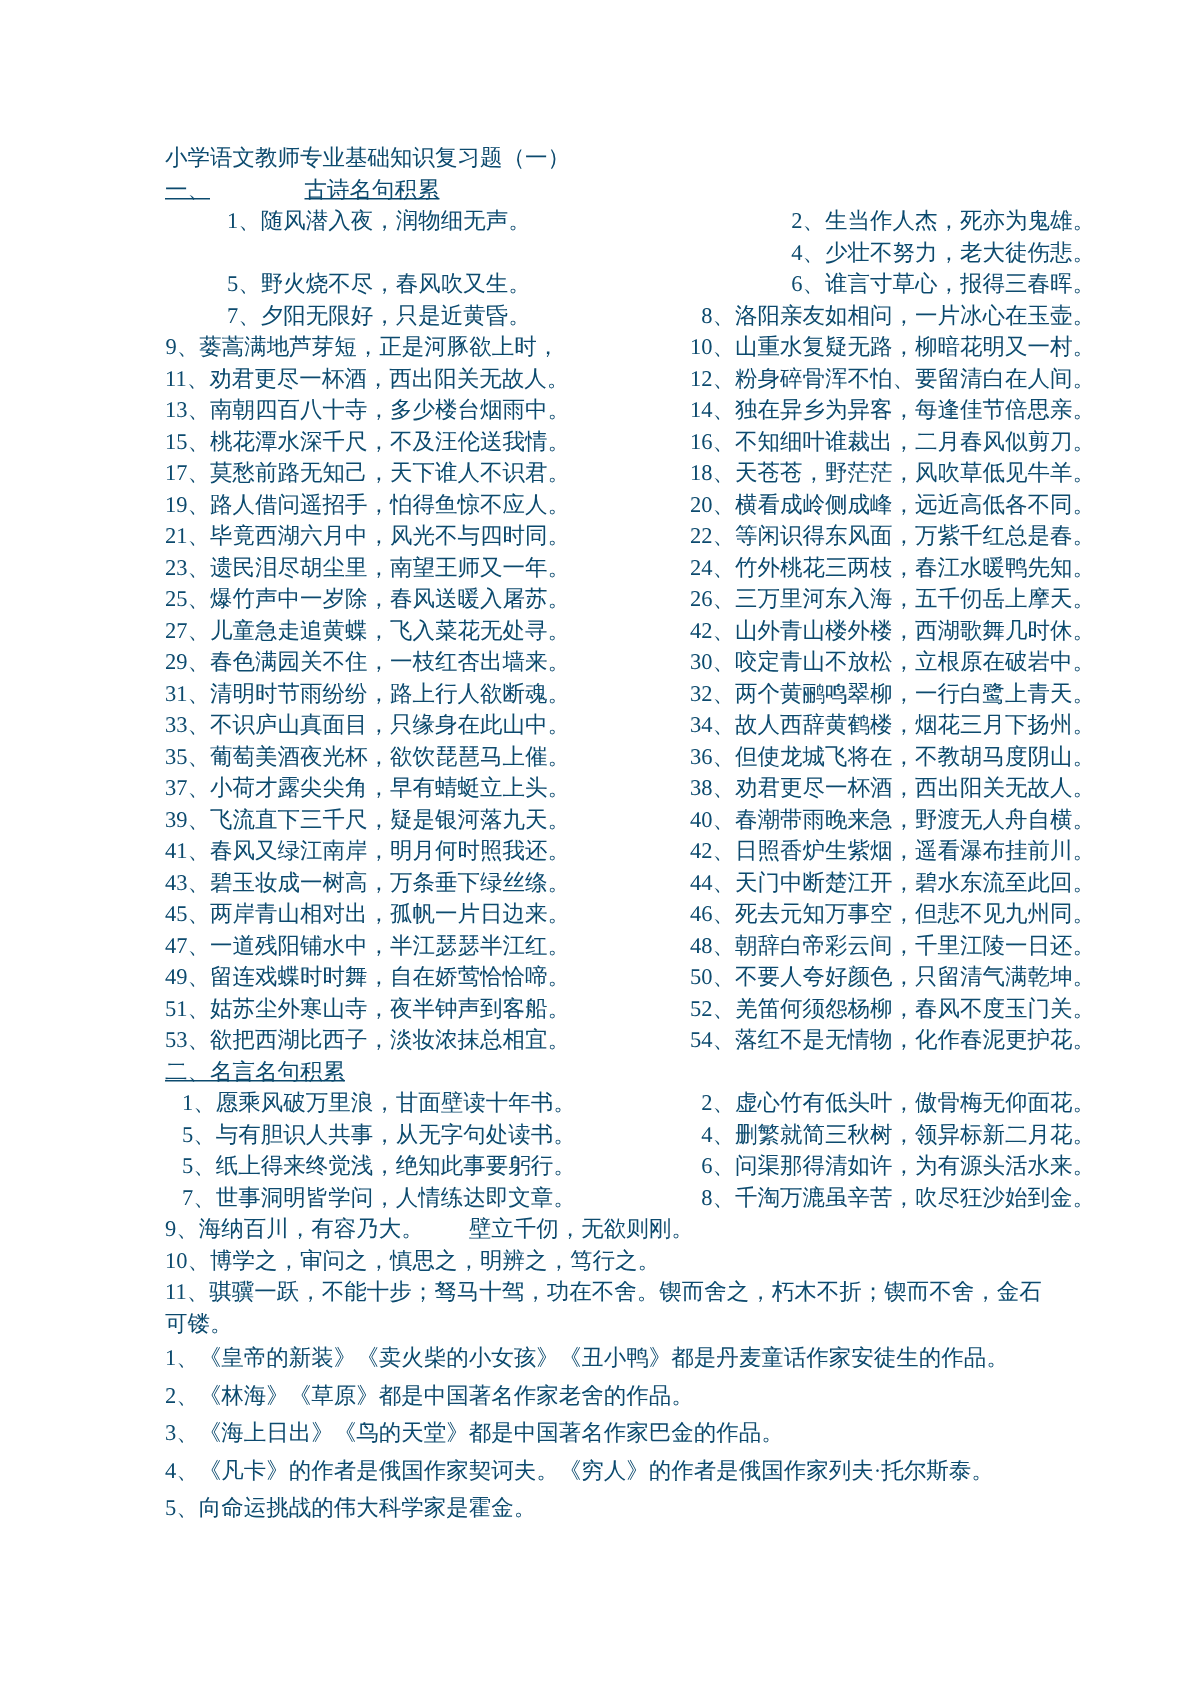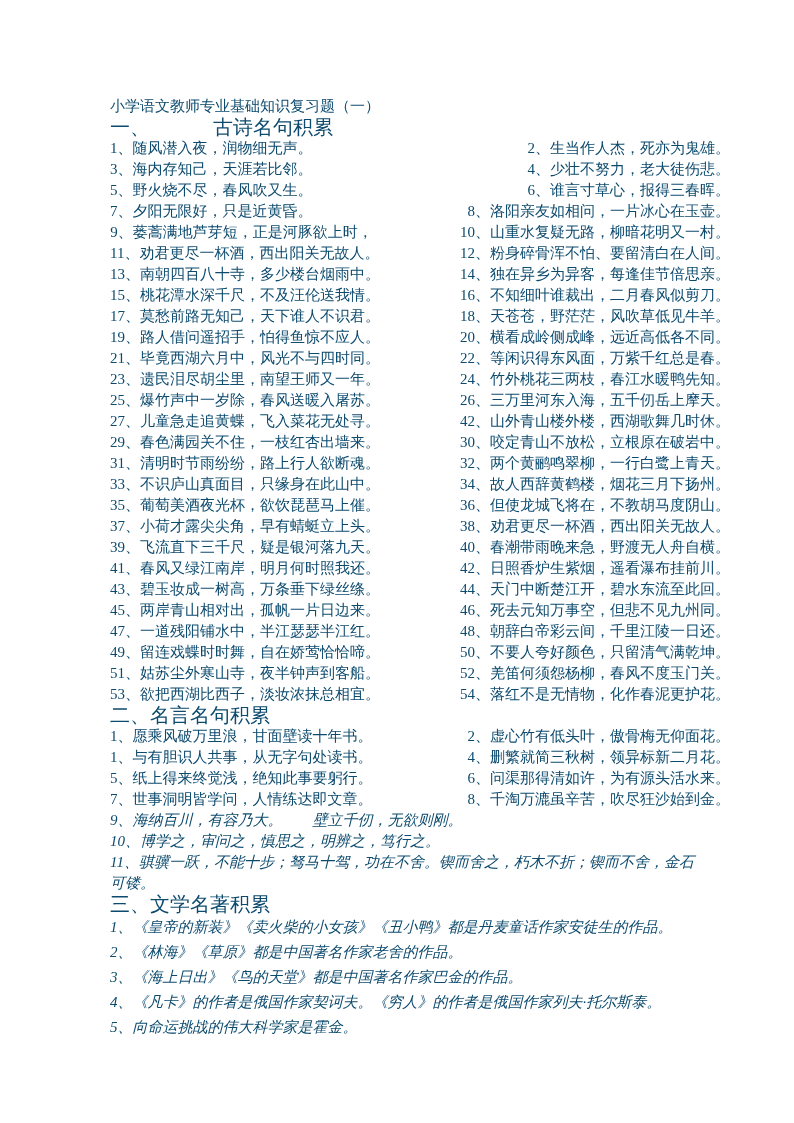--- a/index.html
+++ b/index.html
@@ -3,45 +3,44 @@
 <meta charset="utf-8">
 <style>
   html,body{margin:0;padding:0;background:#e8e8e8;}
   .page{
     width:794px;height:1123px;background:#ffffff;position:relative;
     font-family:"Liberation Serif","DejaVu Serif",serif;color:#0c4a6e;
     overflow:hidden;margin:0 auto;
   }
   .doc{position:absolute;left:110px;top:96px;width:620px;}
   .title{font-size:15px;font-weight:normal;margin:0;line-height:21px;white-space:nowrap;}
-  .heading{font-size:20px;line-height:21px;white-space:nowrap;}
+  .heading{font-size:15px;line-height:21px;white-space:nowrap;text-decoration:underline;}
   .s1 .hlabel{margin-left:63px;}
   .row{display:flex;font-size:15px;line-height:21px;}
   .cell{white-space:nowrap;overflow:visible;}
-  .cols-a .left{width:285px;flex:none;}
+  .cols-a .left{width:285px;flex:none;text-align:center;}
   .cols-b .left{width:263px;flex:none;text-align:center;}
   .cell.right{flex:1;text-align:right;}
-  .line{font-size:15px;line-height:21px;white-space:nowrap;font-style:italic;}
+  .line{font-size:15px;line-height:21px;white-space:nowrap;}
   .s3 .line{line-height:25px;}
 </style>
 </head>
 <body>
 
 <div class="page">
   <div class="doc">
     <h1 class="title">小学语文教师专业基础知识复习题（一）</h1>
     <div id="sections-root">
         <div class="section s1">
           <div class="heading"><span class="hprefix">一、</span><span class="hlabel">古诗名句积累</span></div>
           <div class="row cols-a">
             <div class="cell left">1、随风潜入夜，润物细无声。</div>
             <div class="cell right">2、生当作人杰，死亦为鬼雄。</div>
           </div>
           <div class="row cols-a">
-            <div class="cell left">3、海内存知己，天涯若比邻。</div>
             <div class="cell right">4、少壮不努力，老大徒伤悲。</div>
           </div>
           <div class="row cols-a">
             <div class="cell left">5、野火烧不尽，春风吹又生。</div>
             <div class="cell right">6、谁言寸草心，报得三春晖。</div>
           </div>
           <div class="row cols-a">
             <div class="cell left">7、夕阳无限好，只是近黄昏。</div>
             <div class="cell right">8、洛阳亲友如相问，一片冰心在玉壶。</div>
           </div>
@@ -138,38 +137,37 @@
             <div class="cell right">54、落红不是无情物，化作春泥更护花。</div>
           </div>
         </div>
         <div class="section s2">
           <div class="heading"><span class="hprefix">二、</span><span class="hlabel">名言名句积累</span></div>
           <div class="row cols-a">
             <div class="cell left">1、愿乘风破万里浪，甘面壁读十年书。</div>
             <div class="cell right">2、虚心竹有低头叶，傲骨梅无仰面花。</div>
           </div>
           <div class="row cols-a">
-            <div class="cell left">1、与有胆识人共事，从无字句处读书。</div>
+            <div class="cell left">5、与有胆识人共事，从无字句处读书。</div>
             <div class="cell right">4、删繁就简三秋树，领异标新二月花。</div>
           </div>
           <div class="row cols-a">
             <div class="cell left">5、纸上得来终觉浅，绝知此事要躬行。</div>
             <div class="cell right">6、问渠那得清如许，为有源头活水来。</div>
           </div>
           <div class="row cols-a">
             <div class="cell left">7、世事洞明皆学问，人情练达即文章。</div>
             <div class="cell right">8、千淘万漉虽辛苦，吹尽狂沙始到金。</div>
           </div>
           <div class="line">9、海纳百川，有容乃大。　　壁立千仞，无欲则刚。</div>
           <div class="line">10、博学之，审问之，慎思之，明辨之，笃行之。</div>
           <div class="line">11、骐骥一跃，不能十步；驽马十驾，功在不舍。锲而舍之，朽木不折；锲而不舍，金石</div>
           <div class="line">可镂。</div>
         </div>
         <div class="section s3">
-          <div class="heading"><span class="hprefix">三、</span><span class="hlabel">文学名著积累</span></div>
           <div class="line">1、《皇帝的新装》《卖火柴的小女孩》《丑小鸭》都是丹麦童话作家安徒生的作品。</div>
           <div class="line">2、《林海》《草原》都是中国著名作家老舍的作品。</div>
           <div class="line">3、《海上日出》《鸟的天堂》都是中国著名作家巴金的作品。</div>
           <div class="line">4、《凡卡》的作者是俄国作家契诃夫。《穷人》的作者是俄国作家列夫·托尔斯泰。</div>
           <div class="line">5、向命运挑战的伟大科学家是霍金。</div>
         </div>
       </div>
   </div>
 </div>
 

